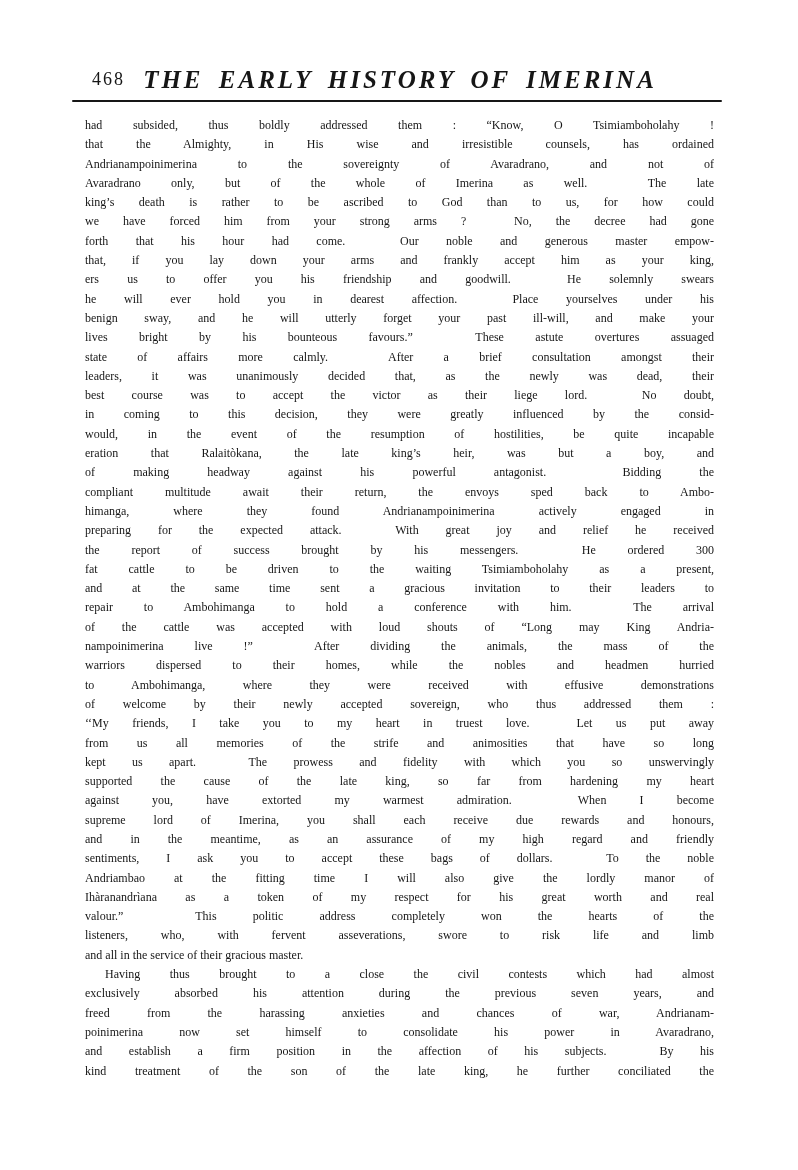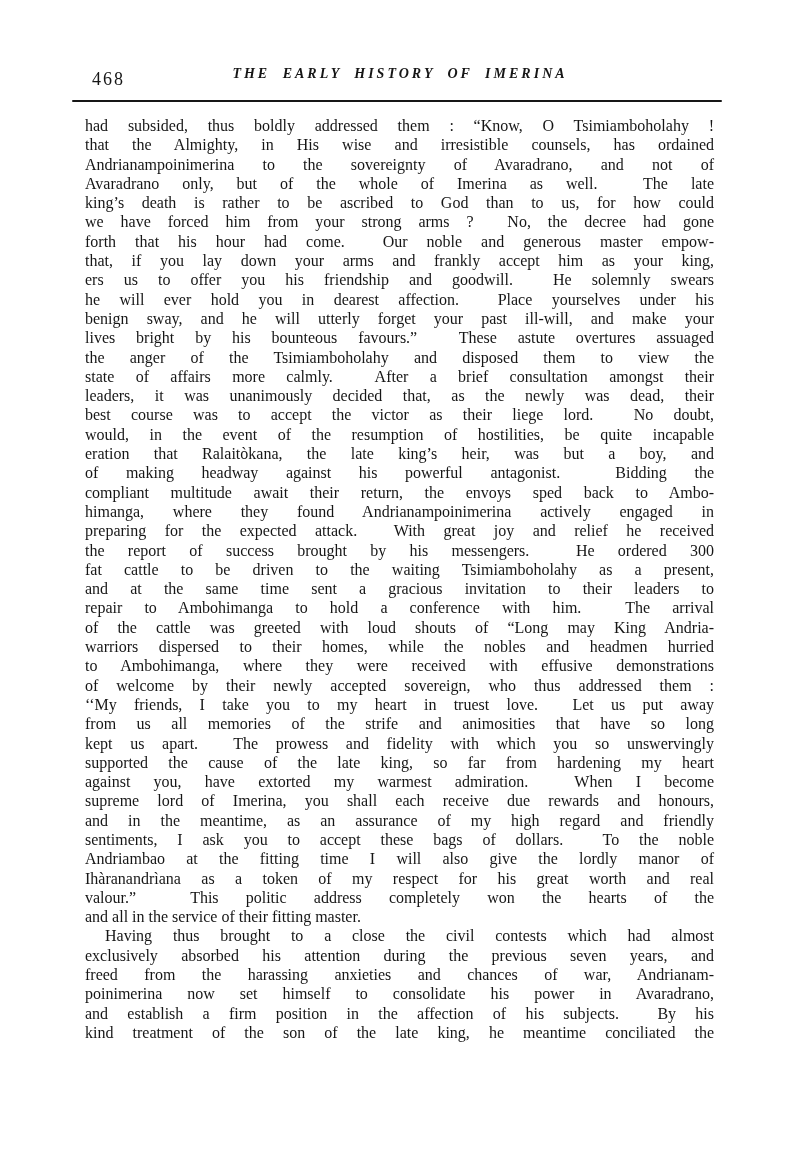--- a/index.html
+++ b/index.html
@@ -28,42 +28,42 @@
   .page-number{
     position:absolute;
     left:7px;
     top:3px;
     font-size:18px;
     letter-spacing:2px;
     font-variant-numeric:oldstyle-nums;
   }
   .header-title{
     text-align:center;
-    font-size:14px;
+    font-size:25px;
     font-style:italic;
     font-weight:700;
     letter-spacing:3px;
     word-spacing:6px;
     white-space:nowrap;
   }
   .header-rule{
     position:absolute;
     top:100px;
     left:72px;
     width:650px;
     height:2px;
     background:var(--ink);
     border-radius:1px;
   }
   .body-text{
     position:absolute;
     top:116px;
     left:85px;
     width:629px;
-    font-size:16px;
+    font-size:12px;
     line-height:19.3px;
   }
   .line{
     text-align:justify;
     text-align-last:justify;
   }
   .line-last{
     text-align-last:left;
   }
   .line-indent{
@@ -85,50 +85,52 @@
       <div class="line">Andrianampoinimerina to the sovereignty of Avaradrano, and not of</div>
       <div class="line">Avaradrano only, but of the whole of Imerina as well.&nbsp; The late</div>
       <div class="line">king’s death is rather to be ascribed to God than to us, for how could</div>
       <div class="line">we have forced him from your strong arms&nbsp;?&nbsp; No, the decree had gone</div>
       <div class="line">forth that his hour had come.&nbsp; Our noble and generous master empow-</div>
       <div class="line">that, if you lay down your arms and frankly accept him as your king,</div>
       <div class="line">ers us to offer you his friendship and goodwill.&nbsp; He solemnly swears</div>
       <div class="line">he will ever hold you in dearest affection.&nbsp; Place yourselves under his</div>
       <div class="line">benign sway, and he will utterly forget your past ill-will, and make your</div>
       <div class="line">lives bright by his bounteous favours.”&nbsp; These astute overtures assuaged</div>
-      <div class="line">the anger of the Tsimiamboholahy and disposed them to view the</div>
       <div class="line">state of affairs more calmly.&nbsp; After a brief consultation amongst their</div>
       <div class="line">leaders, it was unanimously decided that, as the newly was dead, their</div>
       <div class="line">best course was to accept the victor as their liege lord.&nbsp; No doubt,</div>
+      <div class="line">in coming to this decision, they were greatly influenced by the consid-</div>
       <div class="line">would, in the event of the resumption of hostilities, be quite incapable</div>
       <div class="line">eration that Ralaitòkana, the late king’s heir, was but a boy, and</div>
       <div class="line">of making headway against his powerful antagonist.&nbsp; Bidding the</div>
       <div class="line">compliant multitude await their return, the envoys sped back to Ambo-</div>
       <div class="line">himanga, where they found Andrianampoinimerina actively engaged in</div>
       <div class="line">preparing for the expected attack.&nbsp; With great joy and relief he received</div>
       <div class="line">the report of success brought by his messengers.&nbsp; He ordered 300</div>
       <div class="line">fat cattle to be driven to the waiting Tsimiamboholahy as a present,</div>
       <div class="line">and at the same time sent a gracious invitation to their leaders to</div>
       <div class="line">repair to Ambohimanga to hold a conference with him.&nbsp; The arrival</div>
-      <div class="line">of the cattle was greeted with loud shouts of “Long may King Andria-</div>
+      <div class="line">of the cattle was accepted with loud shouts of “Long may King Andria-</div>
+      <div class="line">nampoinimerina live&nbsp;!”&nbsp; After dividing the animals, the mass of the</div>
       <div class="line">warriors dispersed to their homes, while the nobles and headmen hurried</div>
       <div class="line">to Ambohimanga, where they were received with effusive demonstrations</div>
       <div class="line">of welcome by their newly accepted sovereign, who thus addressed them&nbsp;:</div>
       <div class="line">‘‘My friends, I take you to my heart in truest love.&nbsp; Let us put away</div>
       <div class="line">from us all memories of the strife and animosities that have so long</div>
       <div class="line">kept us apart.&nbsp; The prowess and fidelity with which you so unswervingly</div>
       <div class="line">supported the cause of the late king, so far from hardening my heart</div>
       <div class="line">against you, have extorted my warmest admiration.&nbsp; When I become</div>
       <div class="line">supreme lord of Imerina, you shall each receive due rewards and honours,</div>
       <div class="line">and in the meantime, as an assurance of my high regard and friendly</div>
       <div class="line">sentiments, I ask you to accept these bags of dollars.&nbsp; To the noble</div>
       <div class="line">Andriambao at the fitting time I will also give the lordly manor of</div>
       <div class="line">Ihàranandrìana as a token of my respect for his great worth and real</div>
       <div class="line">valour.”&nbsp; This politic address completely won the hearts of the</div>
-      <div class="line line-last">and all in the service of their fitting master.</div>
+      <div class="line">listeners, who, with fervent asseverations, swore to risk life and limb</div>
+      <div class="line line-last">and all in the service of their gracious master.</div>
       <div class="line line-indent">Having thus brought to a close the civil contests which had almost</div>
       <div class="line">exclusively absorbed his attention during the previous seven years, and</div>
       <div class="line">freed from the harassing anxieties and chances of war, Andrianam-</div>
       <div class="line">poinimerina now set himself to consolidate his power in Avaradrano,</div>
       <div class="line">and establish a firm position in the affection of his subjects.&nbsp; By his</div>
-      <div class="line">kind treatment of the son of the late king, he meantime conciliated the</div>
+      <div class="line">kind treatment of the son of the late king, he further conciliated the</div>
     </main>
 </div>
 
 </body></html>

